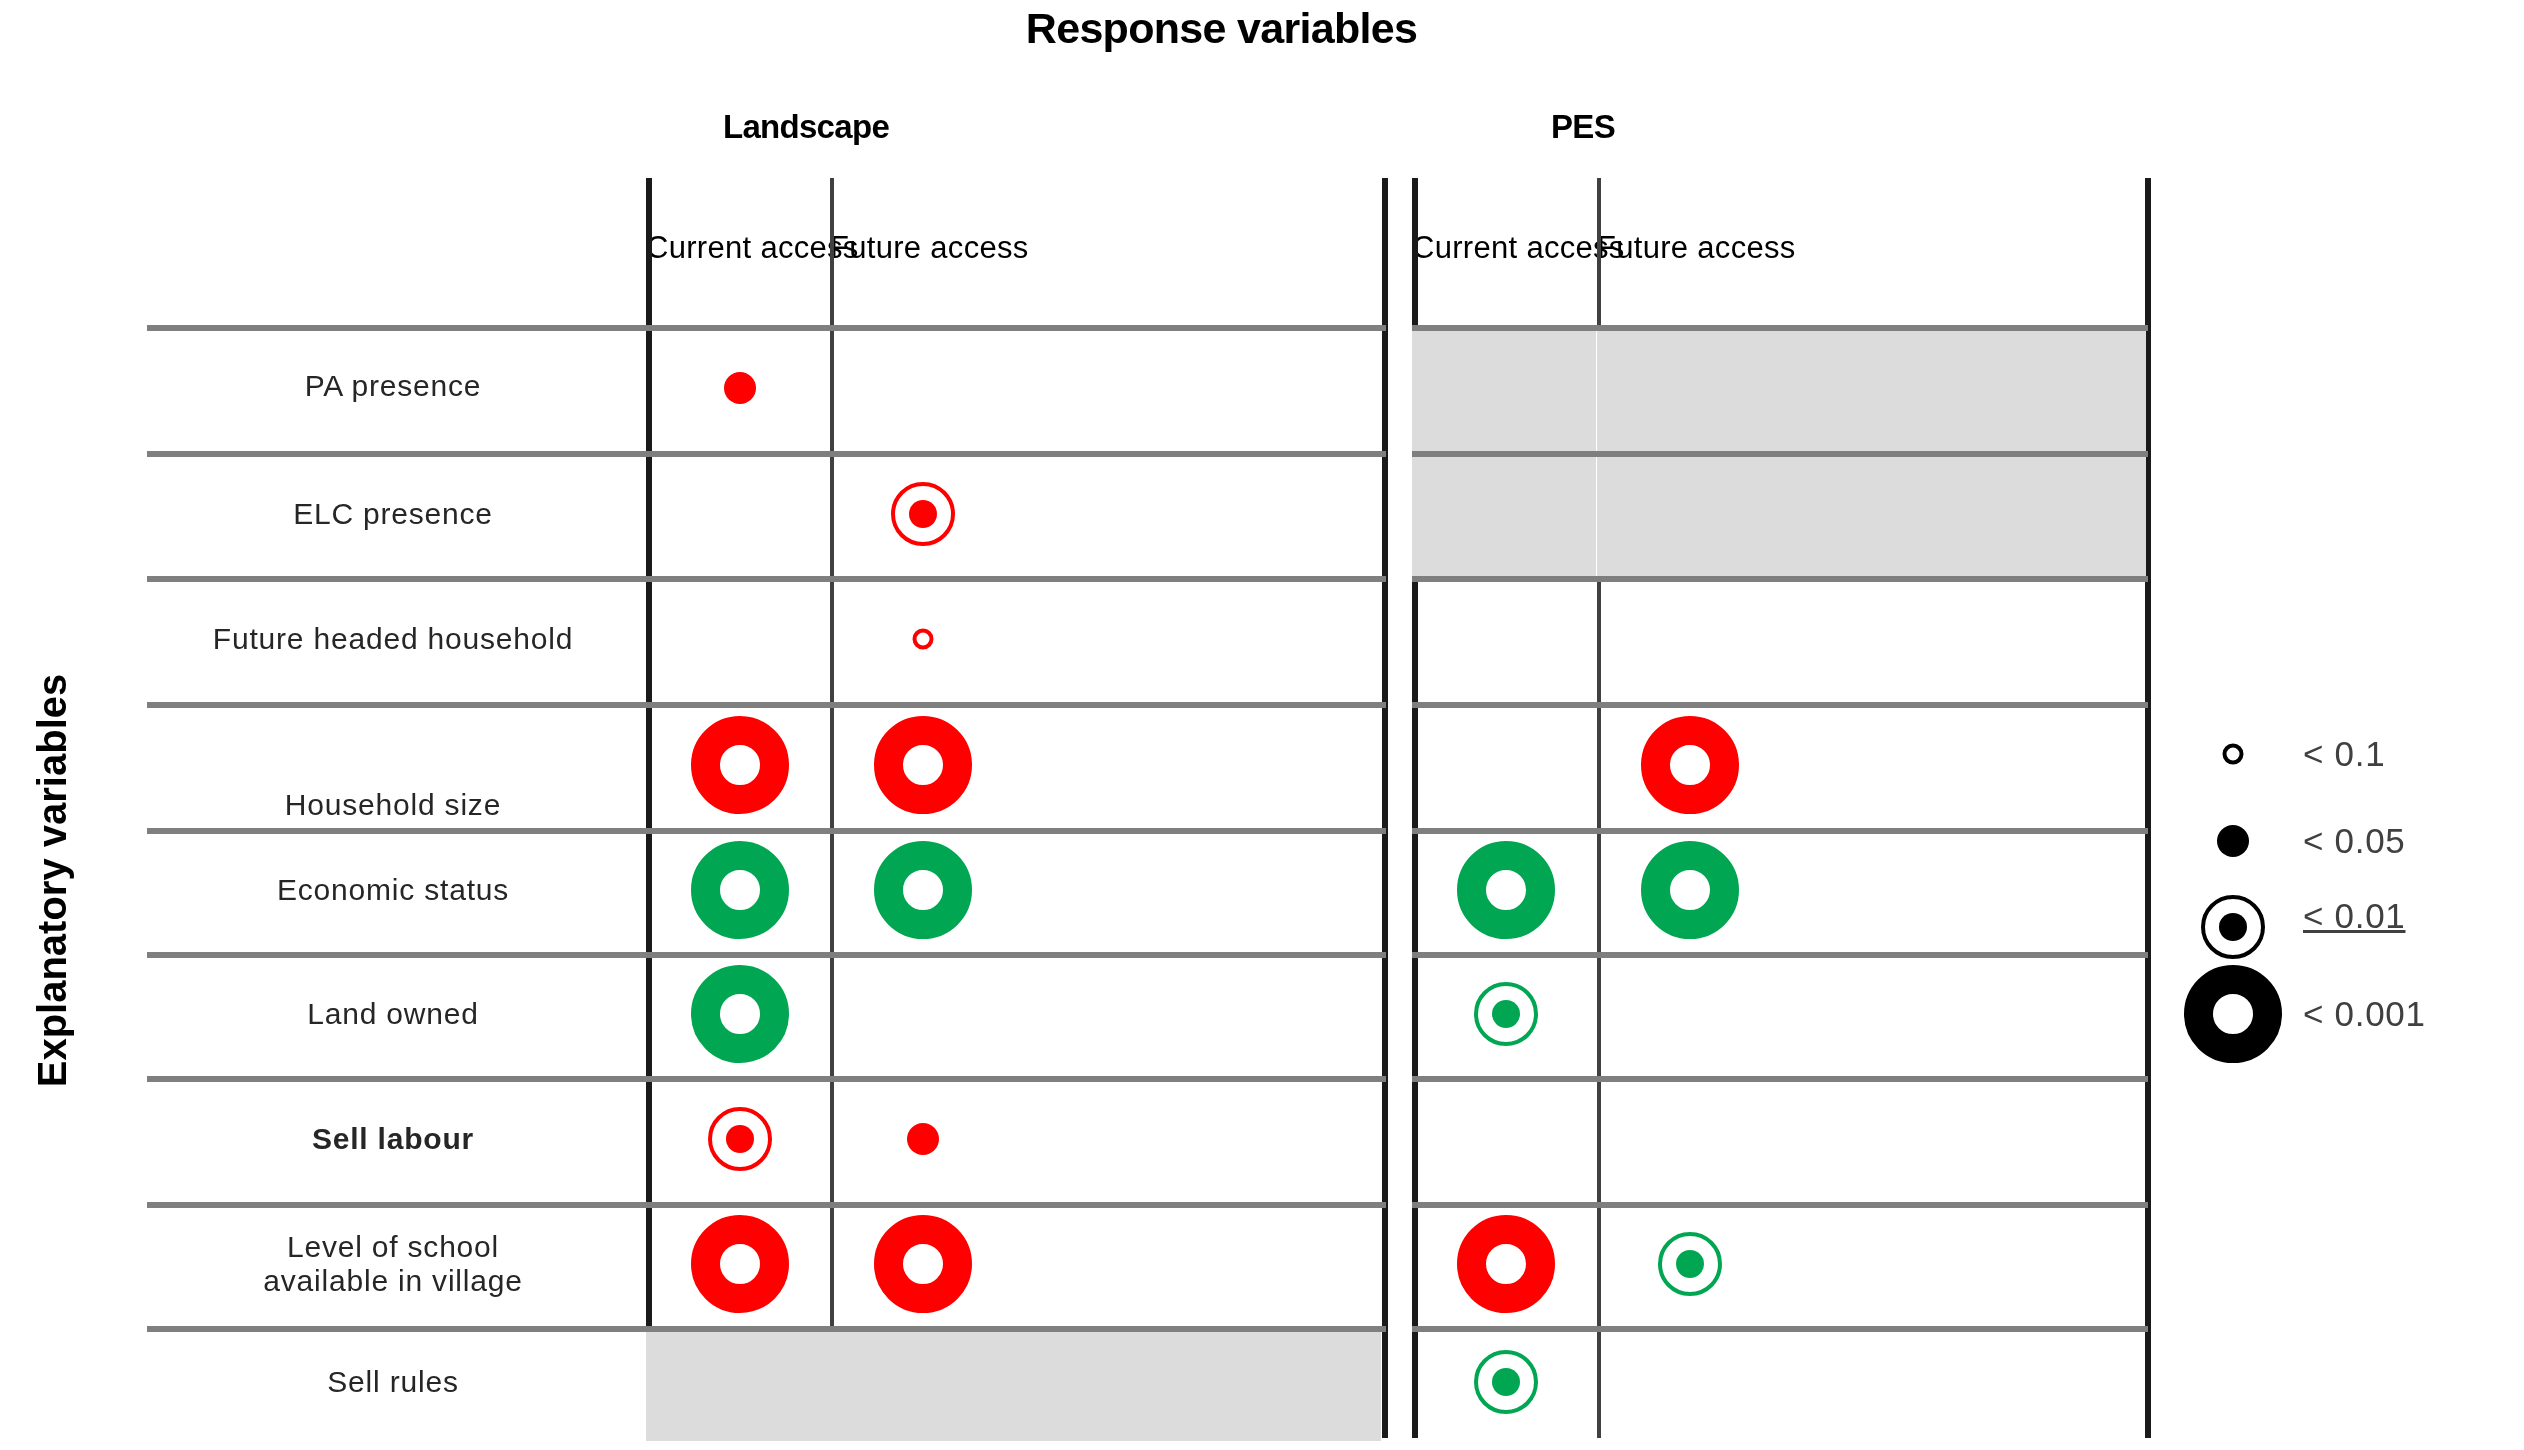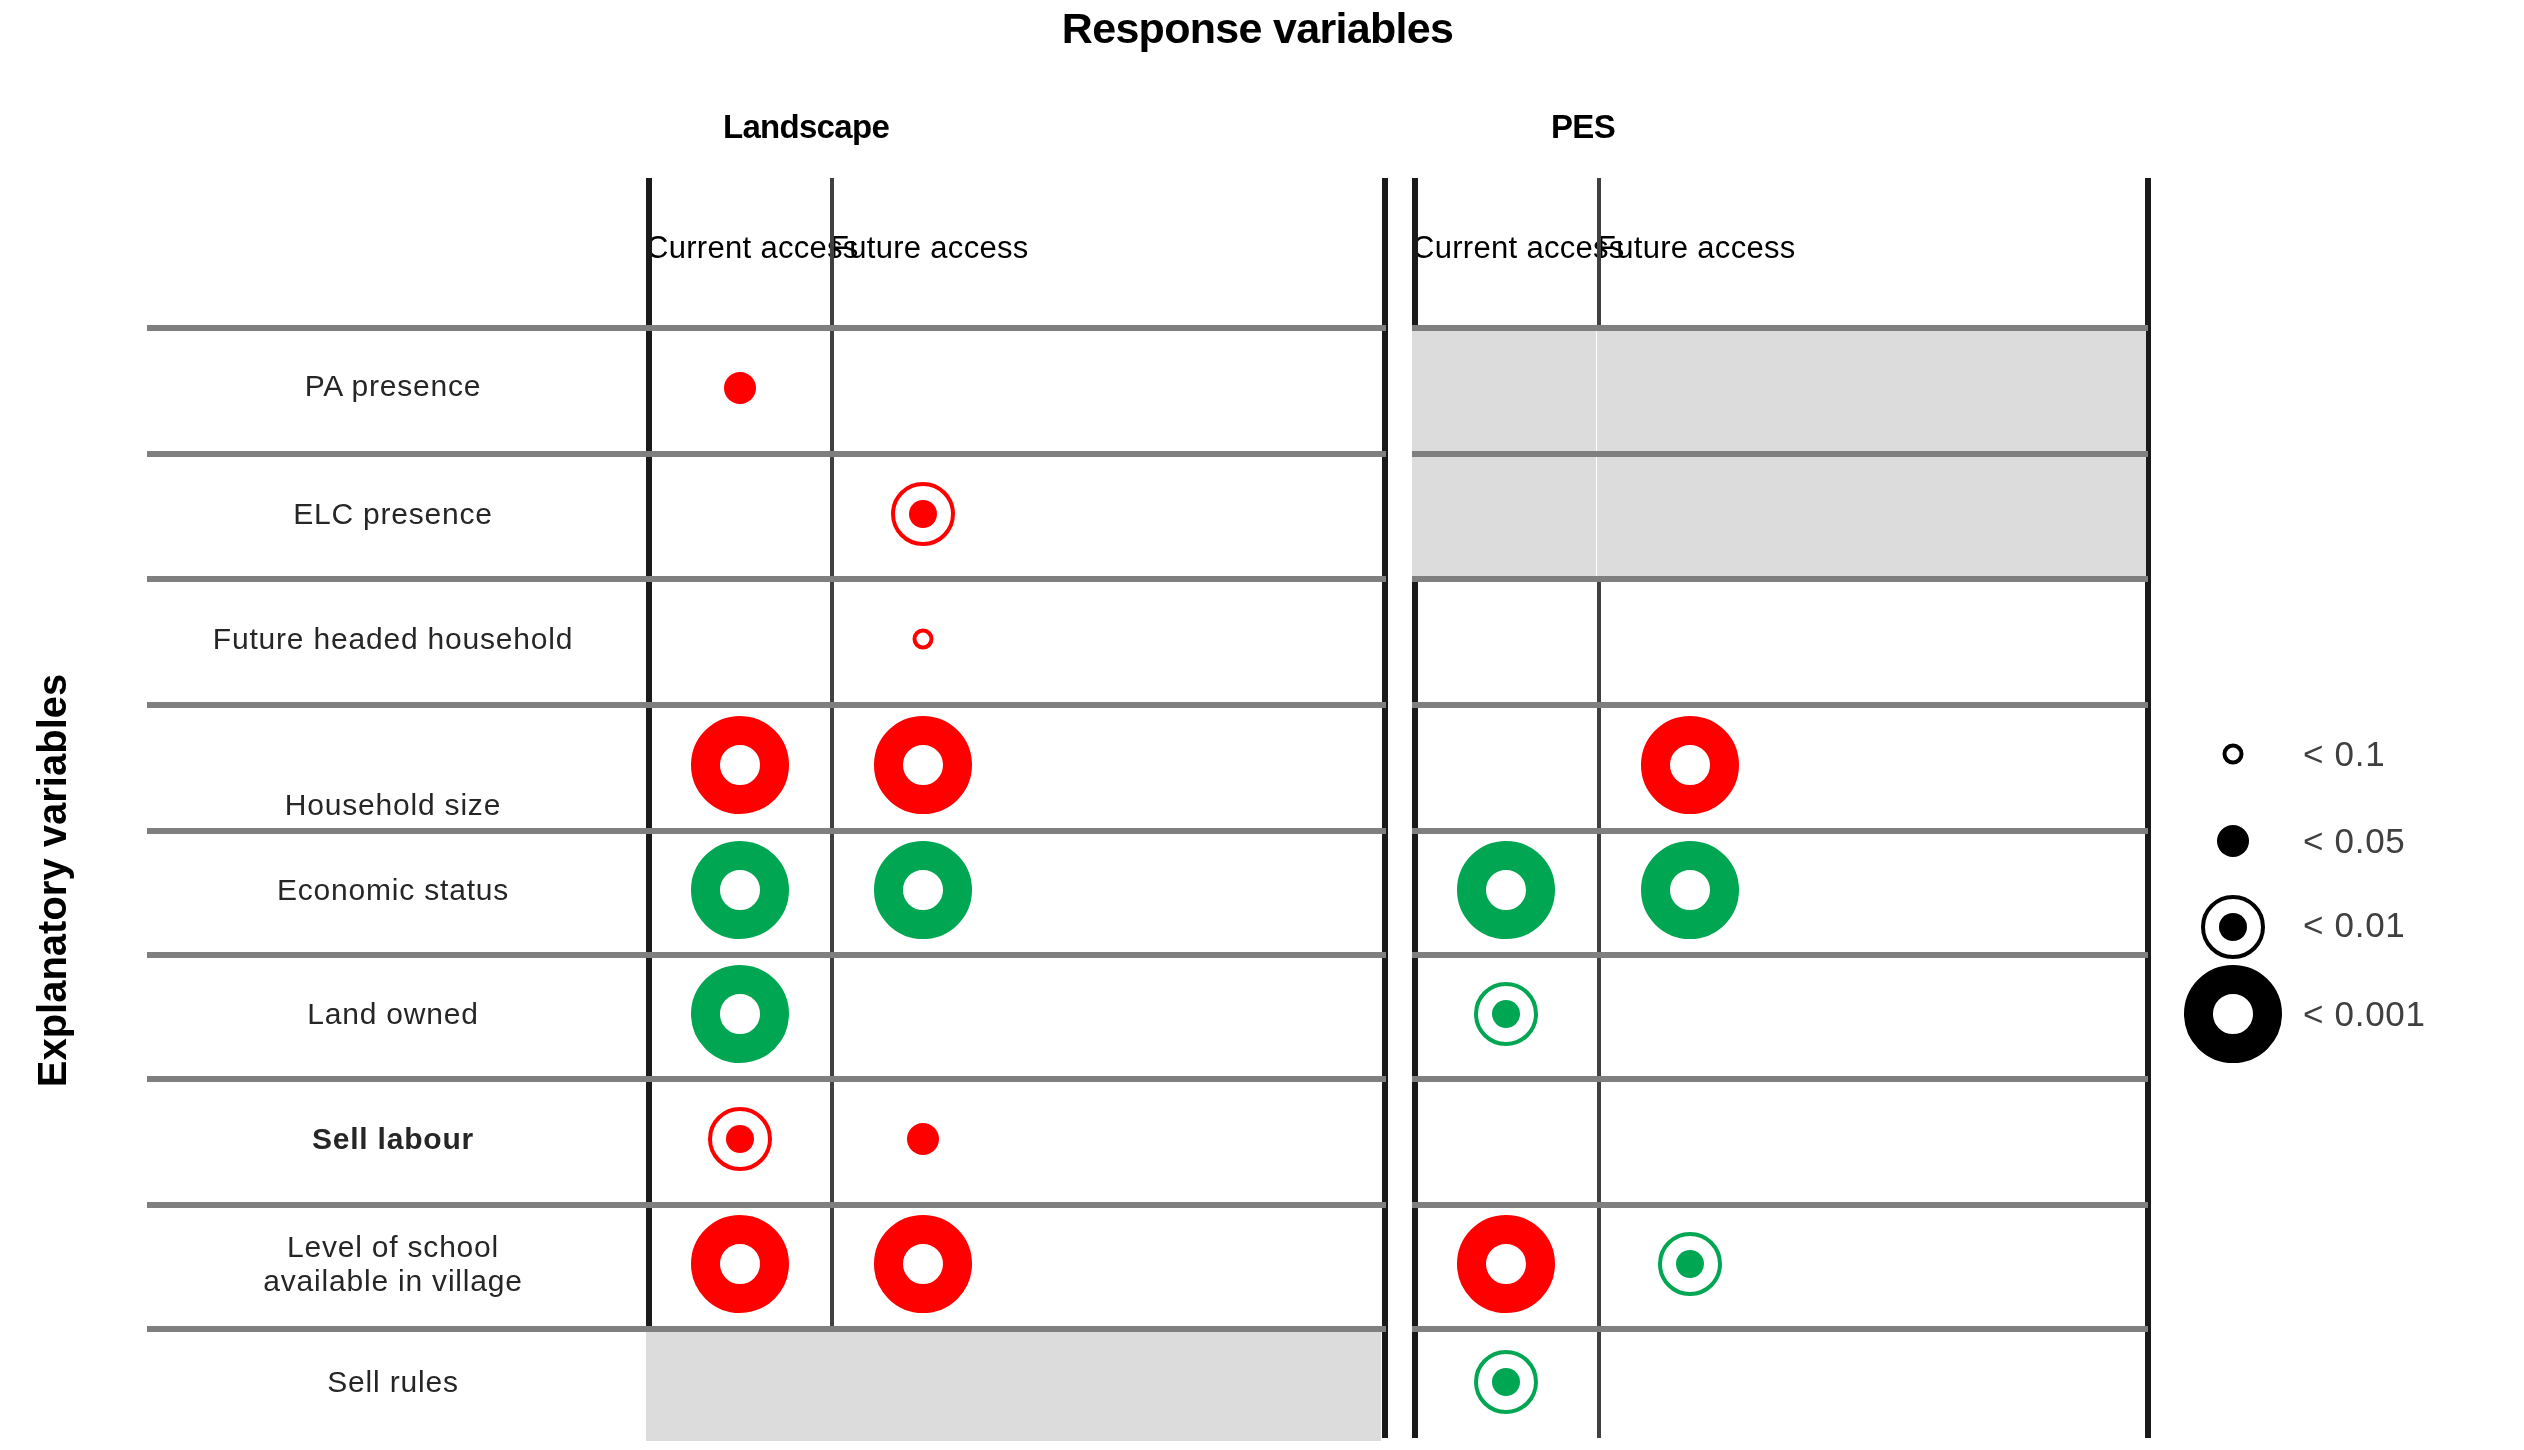--- a/index.html
+++ b/index.html
@@ -21,21 +21,21 @@
 
   
   .fig-title {
     position: absolute;
     font-weight: bold;
     text-align: center;
     white-space: nowrap;
     letter-spacing: -0.7px;
   }
   #response-variables-title {
-    left: 804px;
+    left: 768px;
     top: 4.2px;
     width: 907px;
     font-size: 43px;
   }
   #landscape-title {
     left: 642px;
     top: 108px;
     width: 328px;
     font-size: 33px;
   }
@@ -284,19 +284,19 @@
       <div class="marker m-p001" title="&lt; 0.001" style="left: 1690px; top: 890px; color: rgb(0, 166, 81);"></div>
       <div class="marker m-p01" title="&lt; 0.01" style="left: 1690px; top: 1264px; color: rgb(0, 166, 81);"></div>
     </div>
 
   <div id="legend" style="left: 2191px; top: 754px; width: 328px; height: 363px;">
       <div class="marker legend-swatch m-p1" style="top: 0px; position: absolute; left: 42px;"></div>
       <div class="legend-label" style="top: 0px;">&lt; 0.1</div>
       <div class="marker legend-swatch m-p05" style="top: 87px; position: absolute; left: 42px;"></div>
       <div class="legend-label" style="top: 87px;">&lt; 0.05</div>
       <div class="marker legend-swatch m-p01" style="top: 173px; position: absolute; left: 42px;"></div>
-      <div class="legend-label" style="top: 171px;">&lt; 0.01</div>
+      <div class="legend-label" style="top: 162px; text-decoration: underline;">&lt; 0.01</div>
       <div class="marker legend-swatch m-p001" style="top: 260px; position: absolute; left: 42px;"></div>
       <div class="legend-label" style="top: 260px;">&lt; 0.001</div>
     </div>
 
 </div>
 
 
 </body></html>

